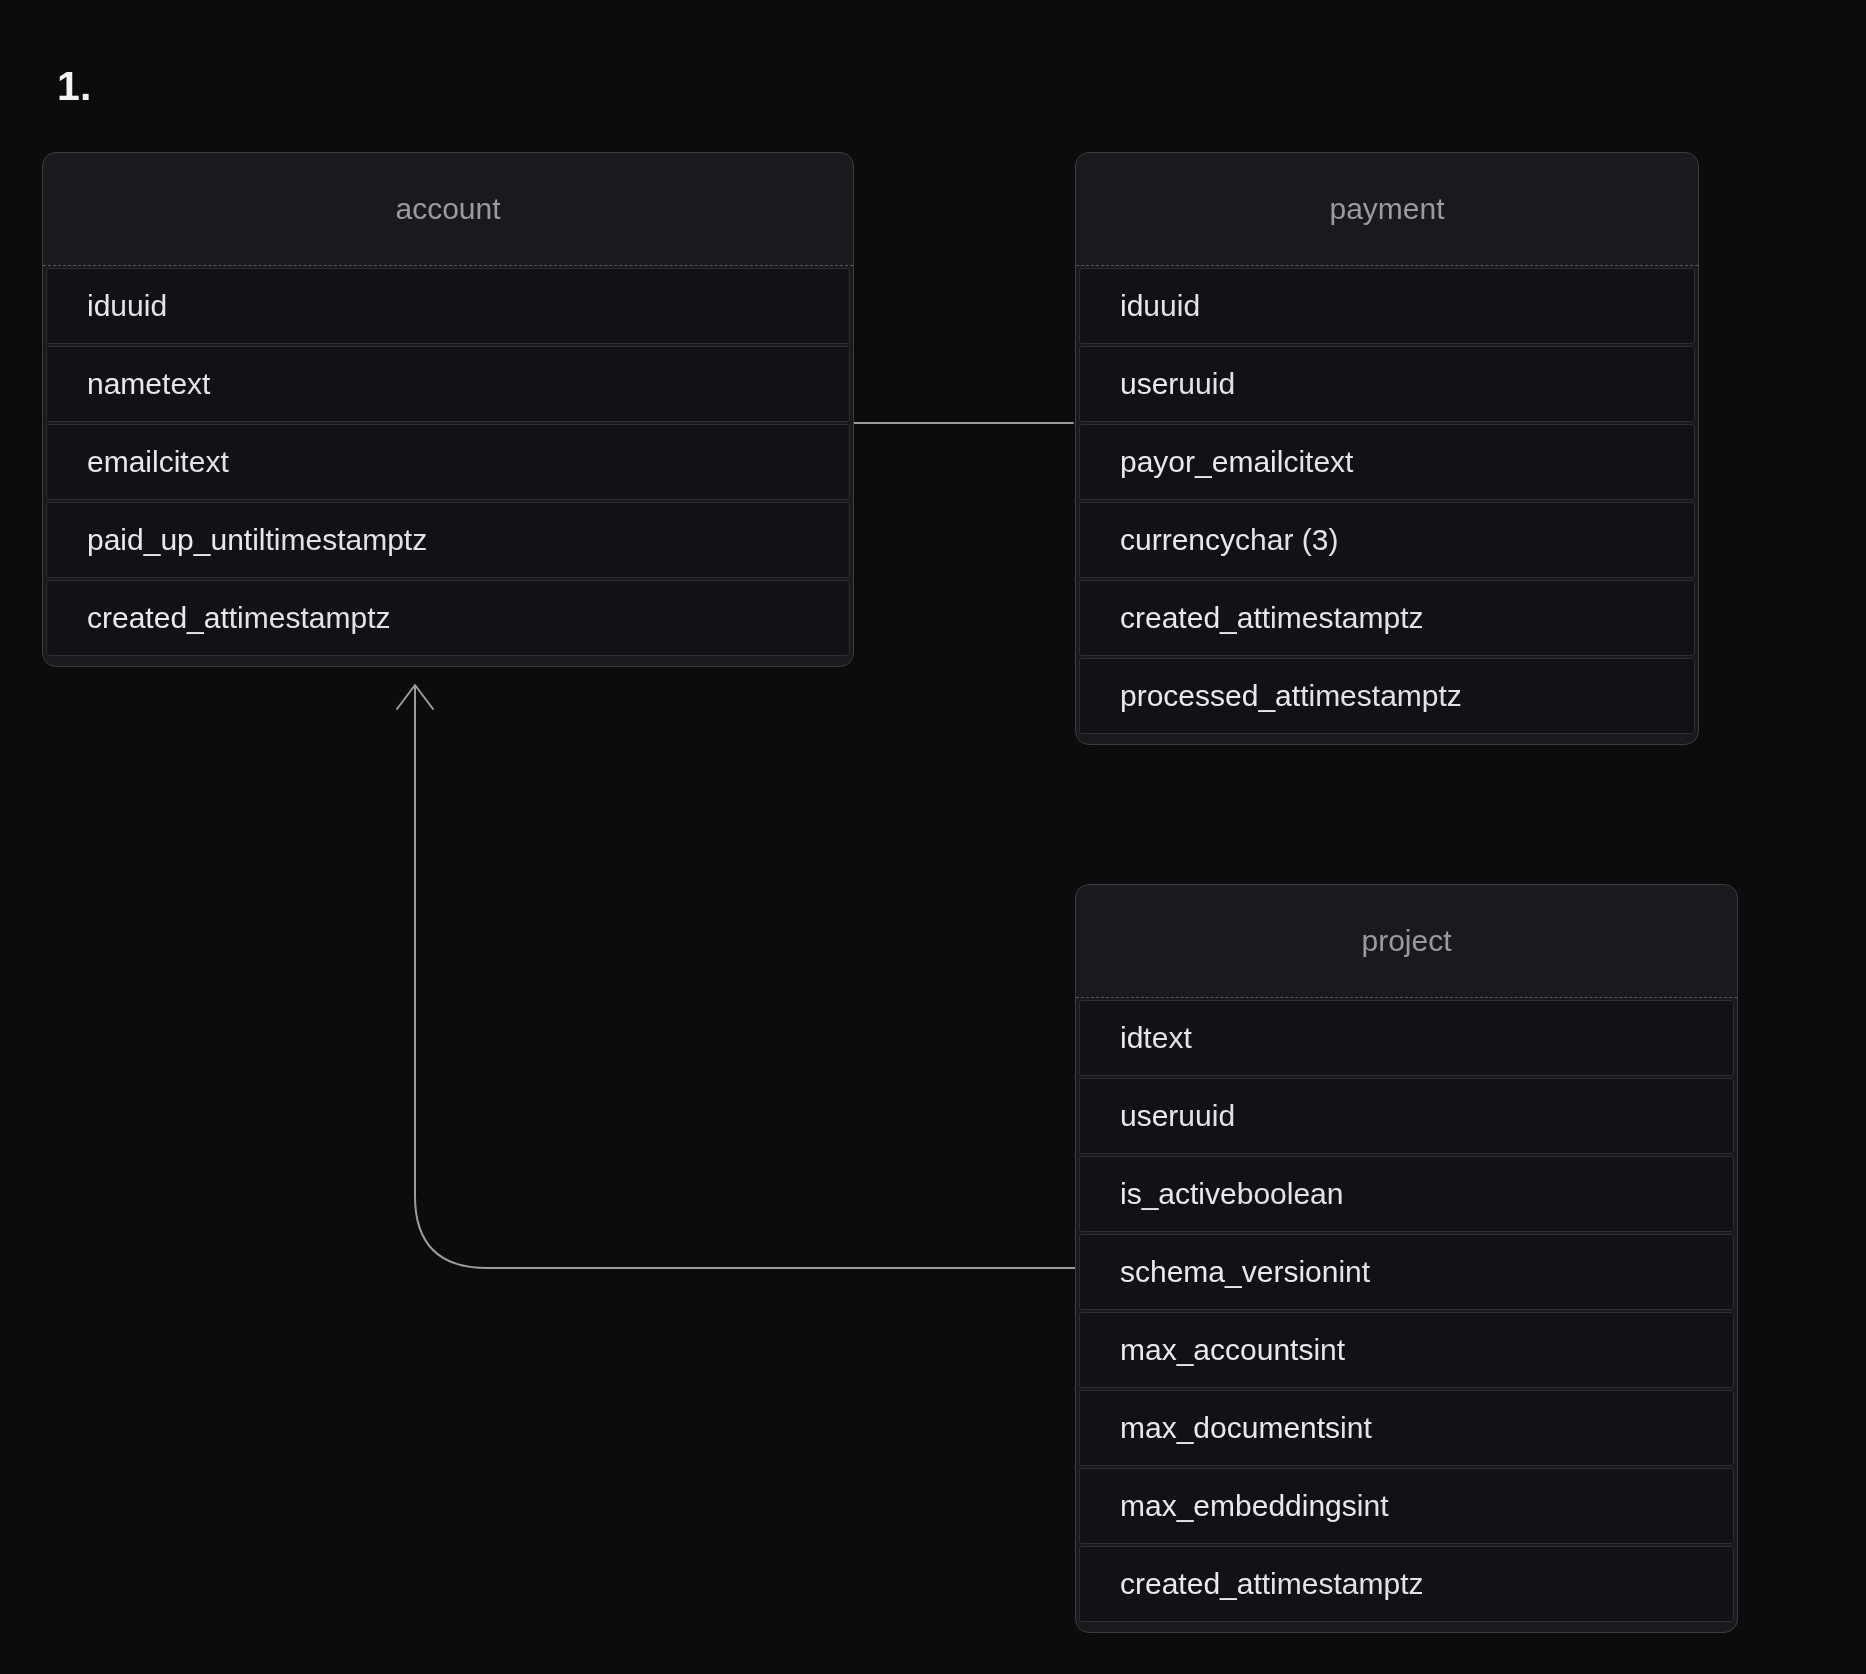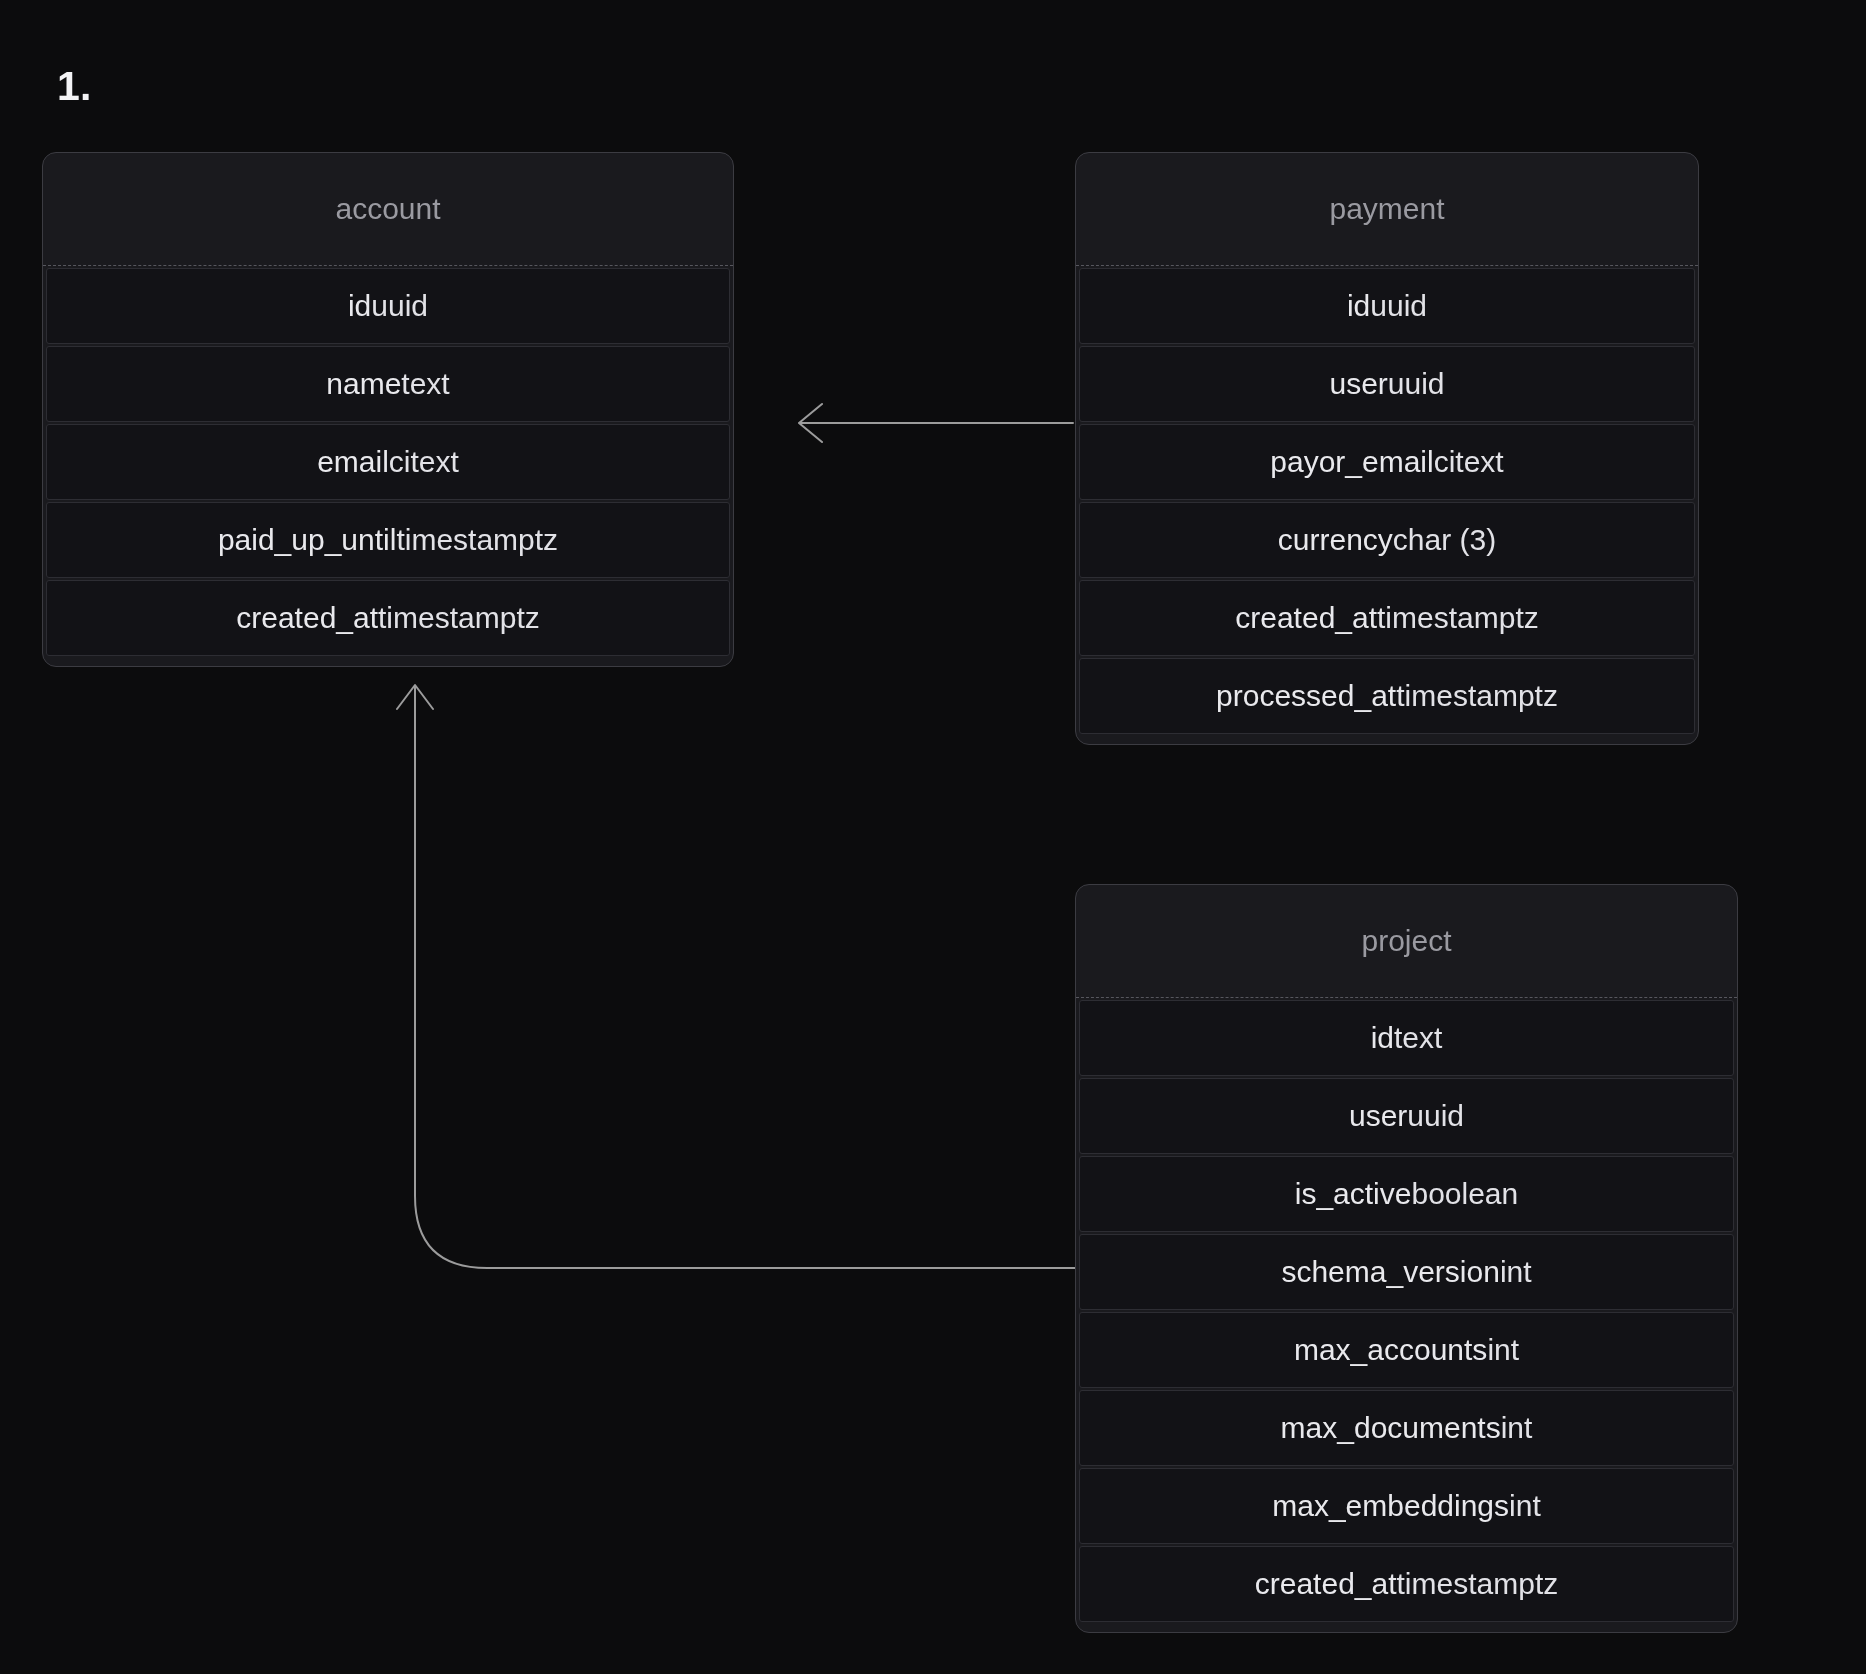--- a/index.html
+++ b/index.html
@@ -54,27 +54,27 @@
   }
   .db-row {
     box-sizing: border-box;
     height: 76px;
     flex: 0 0 76px;
     background: #121216;
     border: 1px solid #2d2d33;
     border-radius: 3px;
     display: flex;
     align-items: center;
-    justify-content: center;
+    justify-content: flex-start;
     padding: 0 40px;
     font-size: 30px;
   }
   .col-name { color: #e9e9ed; }
   .col-type { color: #e2e2e7; }
-  #table-account { left: 42px;   top: 152px; width: 692px; }
+  #table-account { left: 42px;   top: 152px; width: 812px; }
   #table-payment { left: 1075px; top: 152px; width: 624px; }
   #table-project { left: 1075px; top: 884px; width: 663px; }
   #relationship-layer {
     position: absolute;
     inset: 0;
     pointer-events: none;
   }
   #relationship-layer path {
     stroke: #9c9c9c;
     stroke-width: 2;

